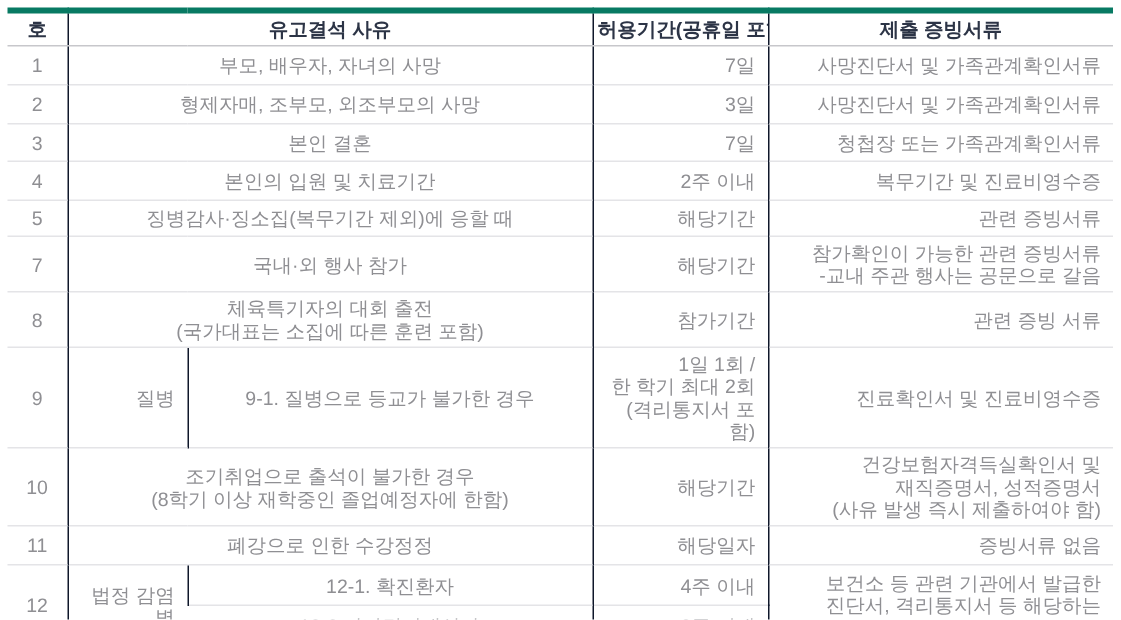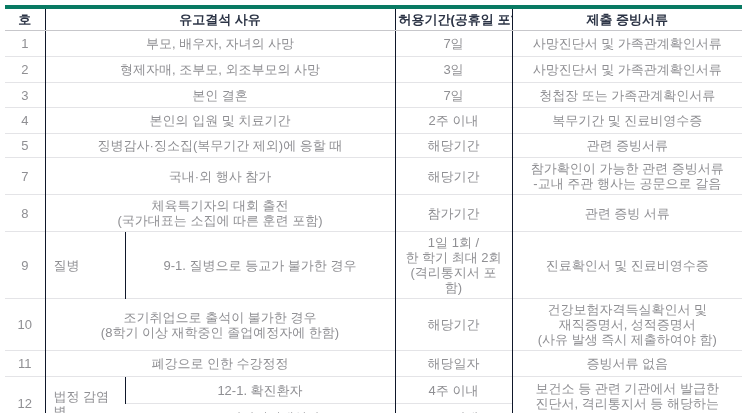--- a/index.html
+++ b/index.html
@@ -40,24 +40,24 @@
     white-space:nowrap;
   }
   thead tr{height:22px;}
   th.period-h{
     overflow:hidden;
     text-align:left;
     padding-left:3px;
   }
   td{color:#8f8f93;}
   td.no{text-align:center;}
-  td.label{text-align:left;}
+  td.label{text-align:right;}
   td.reason{text-align:center;white-space:pre-line;}
-  td.period{text-align:center;white-space:pre-line;}
-  td.docs{text-align:center;white-space:pre-line;margin-top:19px;}
+  td.period{text-align:right;white-space:pre-line;}
+  td.docs{text-align:right;white-space:pre-line;margin-top:19px;}
   tr.h26{height:26px;}
   tr.h25{height:25px;}
   tr.h24{height:24px;}
   tr.h31{height:31px;}
   tr.h34{height:34px;}
   tr.h51{height:51px;}
   tr.h27{height:27px;}
   tr.h28{height:28px;}
 </style>
 </head>

